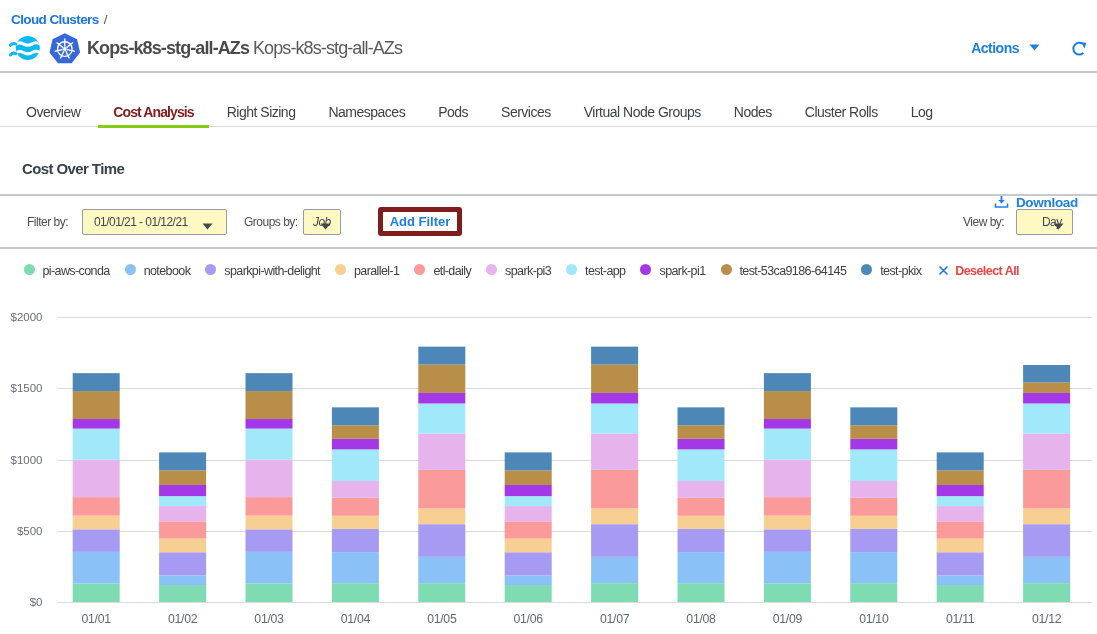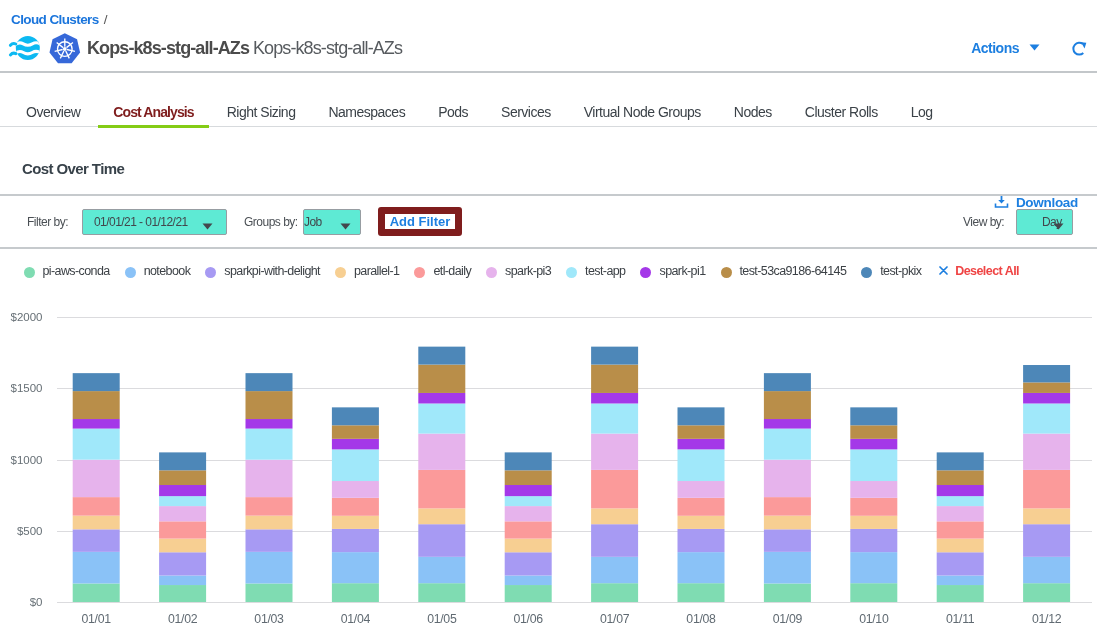--- a/index.html
+++ b/index.html
@@ -18,24 +18,24 @@
 .tabs { position:absolute; left:11px; top:104px; white-space:nowrap; line-height:15px; }
 .tab { display:inline-block; padding:0 15px; margin-right:3px; font-size:14px; color:#3b4248; padding-bottom:5px; letter-spacing:-0.5px; }
 .tab.active { color:#7f1d1d; font-weight:700; border-bottom:3px solid #84cc16; letter-spacing:-0.9px; }
 .hr2 { position:absolute; left:0; top:126px; width:1097px; height:1px; background:#d7dadd; }
 .cot { position:absolute; left:22px; top:159.5px; font-size:15px; font-weight:700; color:#38424a; letter-spacing:-0.6px; }
 .download { position:absolute; right:19px; top:166px; font-size:13.5px; font-weight:700; color:#1d7fe0; letter-spacing:-0.3px;margin-top:28px; }
 .hr3 { position:absolute; left:0; top:194px; width:1097px; height:2px; background:#c6cacd; }
 .hr4 { position:absolute; left:0; top:247px; width:1097px; height:2px; background:#c6cacd; }
 .fbar { position:absolute; left:0; top:208px; width:1097px; height:28px; }
 .flabel { position:absolute; font-size:12px; font-weight:400; color:#4a4f54; top:7px; letter-spacing:-0.5px; }
-.sel { position:absolute; top:1px; height:26px; border:1px solid #979da2; border-radius:2px; background:#5eead4; font-size:12px; color:#42474c; display:flex; align-items:center; letter-spacing:-0.55px; }
-.btn { position:absolute; left:378px; top:-1px; width:84px; height:29px; border:7px solid #7f1d1d; border-radius:3px; background:#fff; color:#1d7fe0; font-size:13px; font-weight:700; display:flex; align-items:center; justify-content:center; }
+.sel { position:absolute; top:1px; height:26px; border:1px solid #979da2; border-radius:2px; background:#fef9c3; font-size:12px; color:#42474c; display:flex; align-items:center; letter-spacing:-0.55px; }
+.btn { position:absolute; left:378px; top:-1px; width:84px; height:29px; border:5px solid #7f1d1d; border-radius:3px; background:#fff; color:#1d7fe0; font-size:13px; font-weight:700; display:flex; align-items:center; justify-content:center; }
 .legend { position:absolute; left:23.5px; top:263.5px; font-size:12.5px; color:#3c4146; white-space:nowrap; letter-spacing:-0.6px; }
-.litem { margin-right:15px; display:inline-flex; align-items:flex-end; }
+.litem { margin-right:15px; display:inline-flex; align-items:flex-start; }
 .ldot { display:inline-block; width:11px; height:11px; border-radius:50%; margin-right:8px; }
 .deselect { position:absolute; right:78px; top:263.5px; font-size:12.5px; font-weight:700; color:#ef4444; letter-spacing:-0.55px; }
 </style>
 </head>
 <body>
 <div id="app">
   <div class="bc"><span class="lnk">Cloud Clusters</span><span class="sep">/</span></div>
   <svg class="ocean" width="34" height="30" viewBox="0 0 34 30">
 <defs>
         <clipPath id="occ">
@@ -89,21 +89,21 @@
           <path d="M6.6 1 h1.8 v5 h2.4 L7.5 9.6 4.2 6 h2.4 z"></path>
         </g>
 </svg>Download</div>
   <div class="hr3"></div>
   <div class="fbar">
     <span class="flabel" style="left:27px;">Filter by:</span>
     <span class="sel" style="left:82px; width:145px; padding-left:11px;">01/01/21 - 01/12/21<span style="position:absolute;right:13px;top:9px;"><svg width="11" height="7" viewBox="0 0 11 7">
             <path d="M0.5 0.5 H10.5 L5.5 6.5 z" fill="#43484d"></path>
           </svg></span></span>
     <span class="flabel" style="left:244px;">Groups by:</span>
-    <span class="sel" style="left:303px; width:58px; padding-left:0;">Job<span style="position:absolute;right:9px;top:9px;"><svg width="11" height="7" viewBox="0 0 11 7">
+    <span class="sel" style="left:303px; width:38px; padding-left:9px;font-style:italic;">Job<span style="position:absolute;right:9px;top:9px;"><svg width="11" height="7" viewBox="0 0 11 7">
             <path d="M0.5 0.5 H10.5 L5.5 6.5 z" fill="#43484d"></path>
           </svg></span></span>
     <span class="btn">Add Filter</span>
     <span class="flabel" style="left:963px;">View by:</span>
     <span class="sel" style="left:1016px; width:57px; padding-left:25px;">Day<span style="position:absolute;right:8px;top:9px;"><svg width="11" height="7" viewBox="0 0 11 7">
             <path d="M0.5 0.5 H10.5 L5.5 6.5 z" fill="#43484d"></path>
           </svg></span></span>
   </div>
   <div class="hr4"></div>
   <div class="legend">

